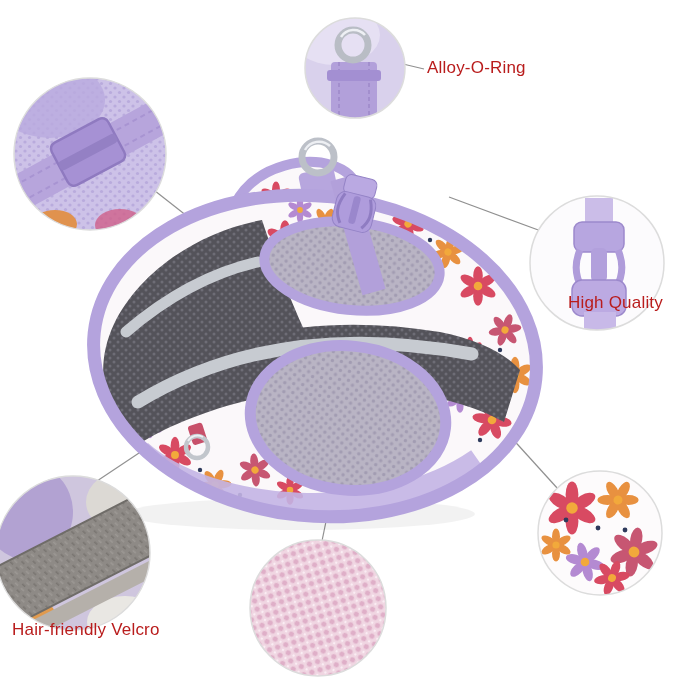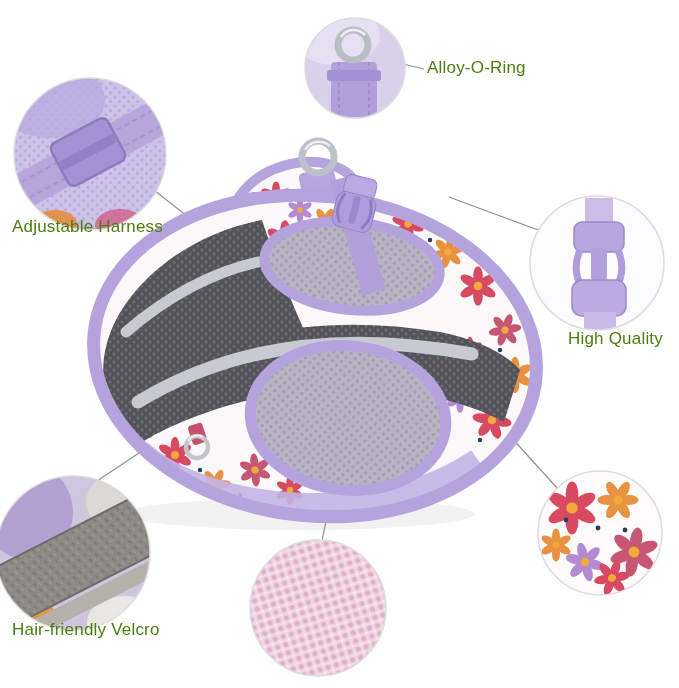--- a/index.html
+++ b/index.html
@@ -7,21 +7,21 @@
     position:relative;
     width:679px;height:688px;
     background:#ffffff;
     overflow:hidden;
     font-family:"Liberation Sans", sans-serif;
   }
   .stage svg{position:absolute;left:0;top:0;}
   .label{
     position:absolute;
     font-size:17px;
-    color:#4d7c0f;
+    color:#b91c1c;
     white-space:nowrap;
     letter-spacing:.2px;
   }
   .label .line{height:30px;line-height:30px;}
 </style>
 </head>
 <body>
 
 <div class="stage">
 
@@ -259,23 +259,22 @@
             <circle cx="566" cy="520" r="2.4"></circle>
             <circle cx="625" cy="530" r="2.4"></circle>
         </g>
       </g>
       <circle cx="600" cy="533" r="62" fill="none" stroke="#dcdcdc" stroke-width="1.5"></circle>
     </g>
   </svg>
 
   <div class="label" style="left:427px;top:58px;">Alloy-O-Ring</div>
 
-  <div class="label" style="left:12px;top:217px;">Adjustable Harness</div>
-
-  <div class="label" style="left:568px;top:324px;">
+
+  <div class="label" style="left:568px;top:288px;">
     <div class="line">High Quality</div>
   </div>
 
   <div class="label" style="left:12px;top:620px;">Hair-friendly Velcro</div>
 
 
 
 </div>
 
 </body></html>

